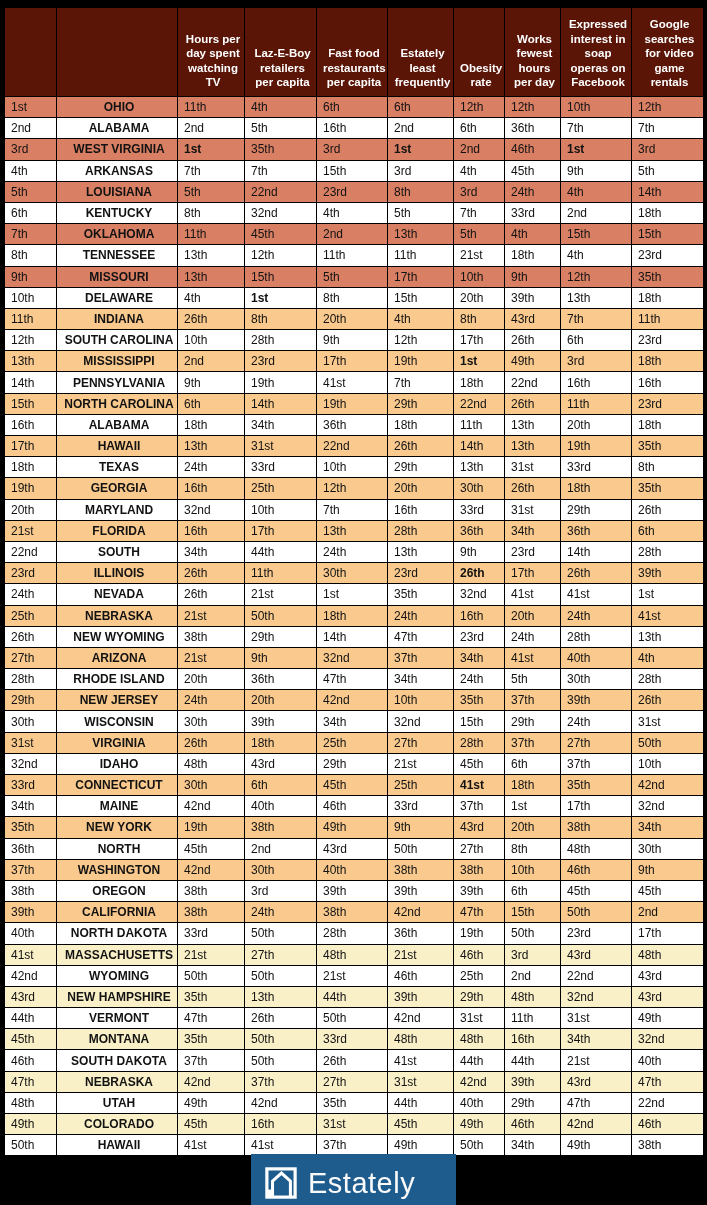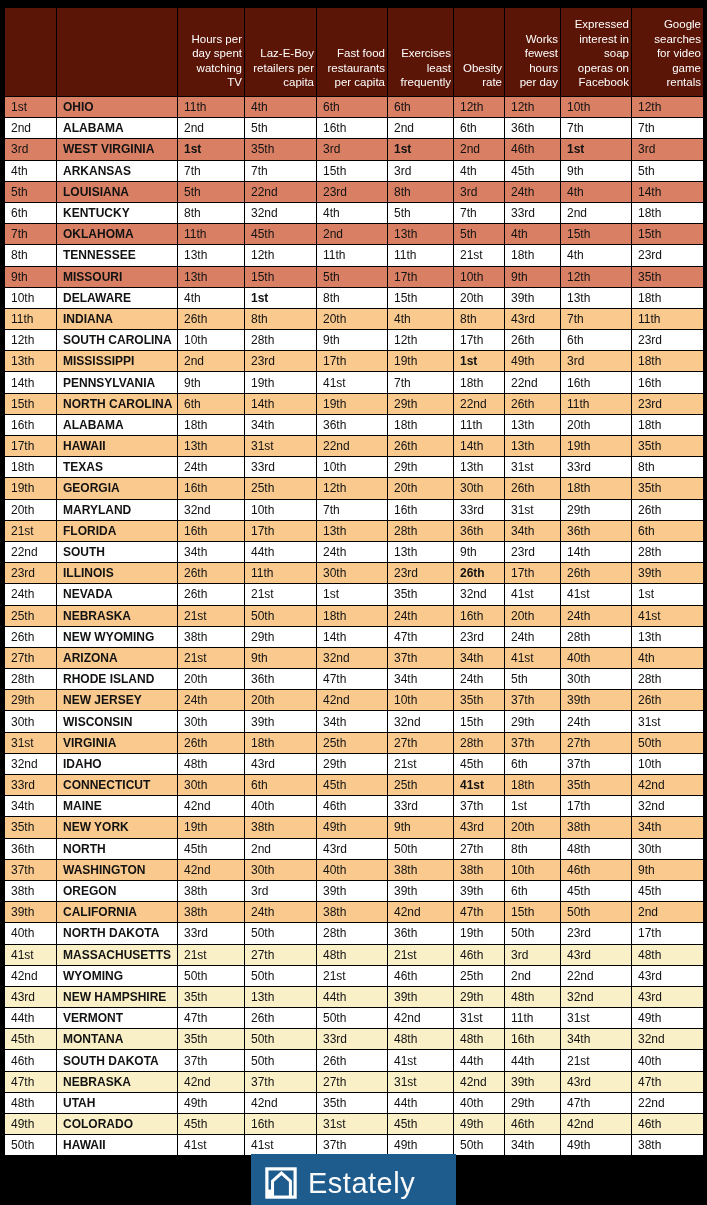--- a/index.html
+++ b/index.html
@@ -26,40 +26,40 @@
   col.c4 { width: 71px; }
   col.c5 { width: 66px; }
   col.c6 { width: 51px; }
   col.c7 { width: 56px; }
   col.c8 { width: 71px; }
   col.c9 { width: 72px; }
   th {
     background: var(--header_bg);
     color: var(--header_text);
     font-size: 11.5px;
-    font-weight: normal;
-    text-align: right;
+    font-weight: bold;
+    text-align: center;
     vertical-align: bottom;
     padding: 4px 2px 6px 6px;
     line-height: 1.27;
     border: 1px solid var(--border);
     height: 78px;
     margin-left: 44px;
   }
   td {
     font-size: 12px;
     color: #121212;
     padding: 0 2px 0 6px;
     height: 20.2px;
     border: 1px solid var(--border);
     white-space: nowrap;
     overflow: hidden;
     background: var(--row_alt);
   }
-  td.state { font-weight: bold; }
+  td.state { font-weight: bold; text-align: center; }
   tr.t1 td { background: var(--tier1_bg); }
   tr.t2 td { background: var(--tier2_bg); }
   tr.t3 td { background: var(--tier3_bg); }
   td strong { font-weight: bold; }
   .footer {
     height: 54px;
     display: flex;
     align-items: center;
     justify-content: center;
   }
@@ -98,21 +98,21 @@
         <col class="c8">
         <col class="c9">
     </colgroup>
     <thead>
       <tr id="header-row">
           <th></th>
           <th></th>
           <th>Hours per day spent watching TV</th>
           <th>Laz-E-Boy retailers per capita</th>
           <th>Fast food restaurants per capita</th>
-          <th>Exercises least frequently</th>
+          <th>Estately least frequently</th>
           <th>Obesity rate</th>
           <th>Works fewest hours per day</th>
           <th>Expressed interest in soap operas on Facebook</th>
           <th>Google searches for video game rentals</th>
         </tr>
     </thead>
     <tbody id="table-body">
         <tr class="t1">
           <td class="rank">1st</td>
           <td class="state">OHIO</td>

